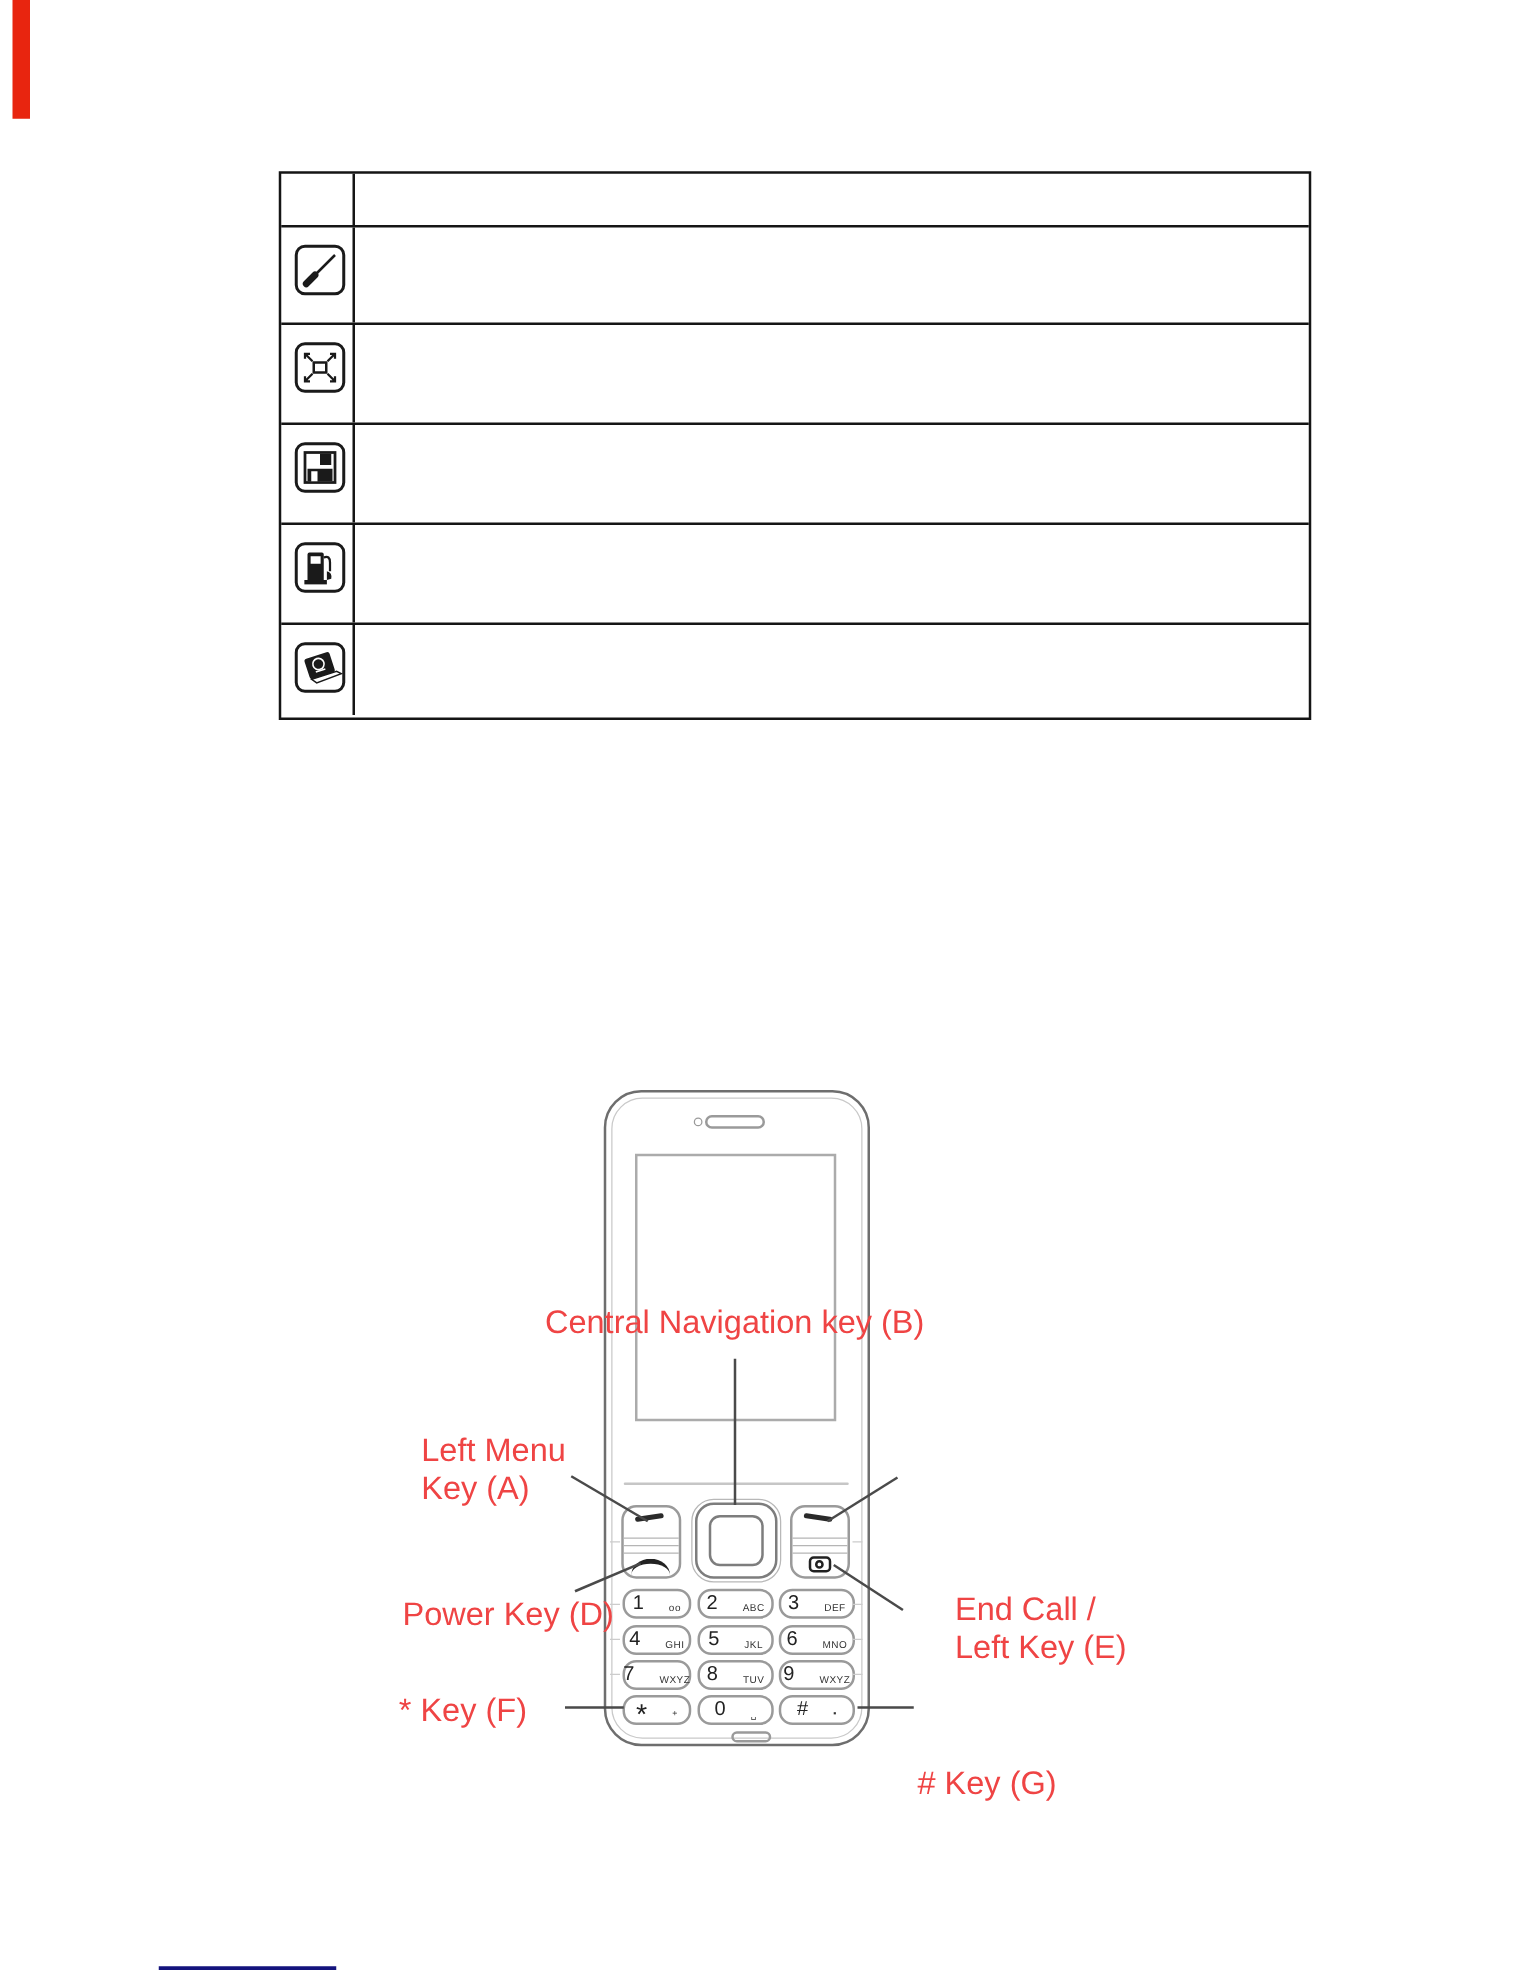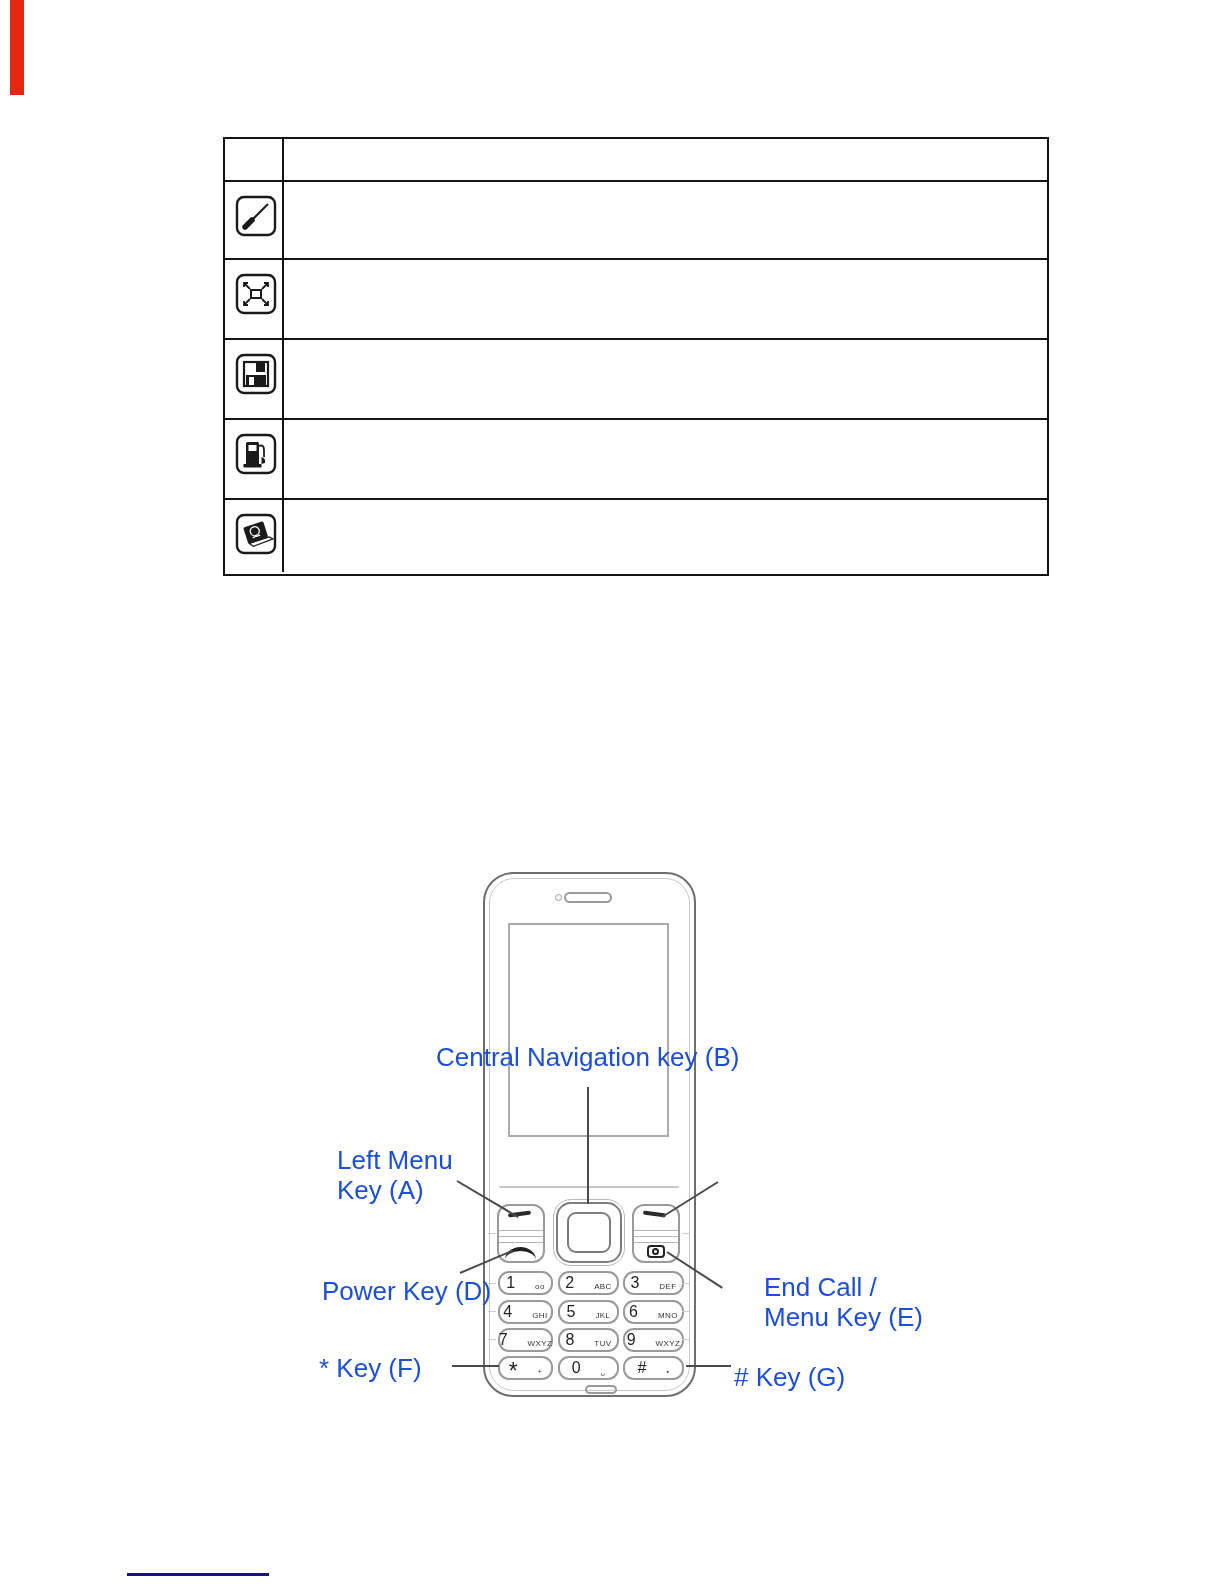--- a/index.html
+++ b/index.html
@@ -48,28 +48,28 @@
         display:flex;align-items:center;justify-content:center;}
   .pkey .main{font-size:16px;color:#222;line-height:1;}
   .pkey .main.star{font-size:23px;margin-top:7px;}
   .pkey .sub{font-size:8px;color:#333;margin-left:20px;margin-top:7px;letter-spacing:0.4px;}
   .pkey .sub.sym{font-size:7px;}
 
   .tick{position:absolute;height:1px;background:#cccccc;}
 
   #mic{left:585px;top:1385px;width:32px;height:9px;border:2px solid #9a9a9a;border-radius:5px;box-sizing:border-box;}
 
-  .lbl{position:absolute;font-size:26px;line-height:30px;color:#1d4ed8;white-space:nowrap;}
+  .lbl{position:absolute;font-size:26px;line-height:30px;color:#ef4444;white-space:nowrap;}
   #lbl-central{left:436px;top:1042px;}
   #lbl-leftmenu{left:337px;top:1145px;}
   #lbl-rightcontacts{left:722px;top:1142px;}
   #lbl-call{left:322px;top:1276px;}
   #lbl-end{left:724px;top:1272px;margin-left:40px;}
   #lbl-star{left:319px;top:1353px;}
-  #lbl-hash{left:734px;top:1362px;text-align:center;}
+  #lbl-hash{left:734px;top:1411px;text-align:center;}
 
   #leader-central{left:587px;top:1087px;width:2px;height:117px;background:#4a4a4a;}
   #leader-leftmenu{left:457px;top:1180px;width:71px;transform:rotate(30.5deg);}
   #leader-rightcontacts{left:662px;top:1216px;width:66px;transform:rotate(-32deg);}
   #leader-call{left:460px;top:1272px;width:57px;transform:rotate(-23deg);}
   #leader-end{left:667px;top:1251px;width:66px;transform:rotate(33deg);}
   #leader-star{left:452px;top:1365px;width:47px;}
   #leader-hash{left:686px;top:1365px;width:45px;}
 </style>
 </head>
@@ -251,19 +251,19 @@
   <div id="leader-hash" class="abs line"></div>
 
   <div id="lbl-central" class="lbl">Central Navigation key (B)</div>
   <div id="lbl-leftmenu" class="lbl">
     <div>Left Menu</div>
     <div>Key (A)</div>
   </div>
   <div id="lbl-call" class="lbl">Power Key (D)</div>
   <div id="lbl-end" class="lbl">
     <div>End Call /</div>
-    <div>Menu Key (E)</div>
+    <div>Left Key (E)</div>
   </div>
   <div id="lbl-star" class="lbl">* Key (F)</div>
   <div id="lbl-hash" class="lbl"># Key (G)</div>
 
   <div id="footer-line" class="abs"></div>
 </div>
 
 </body></html>

